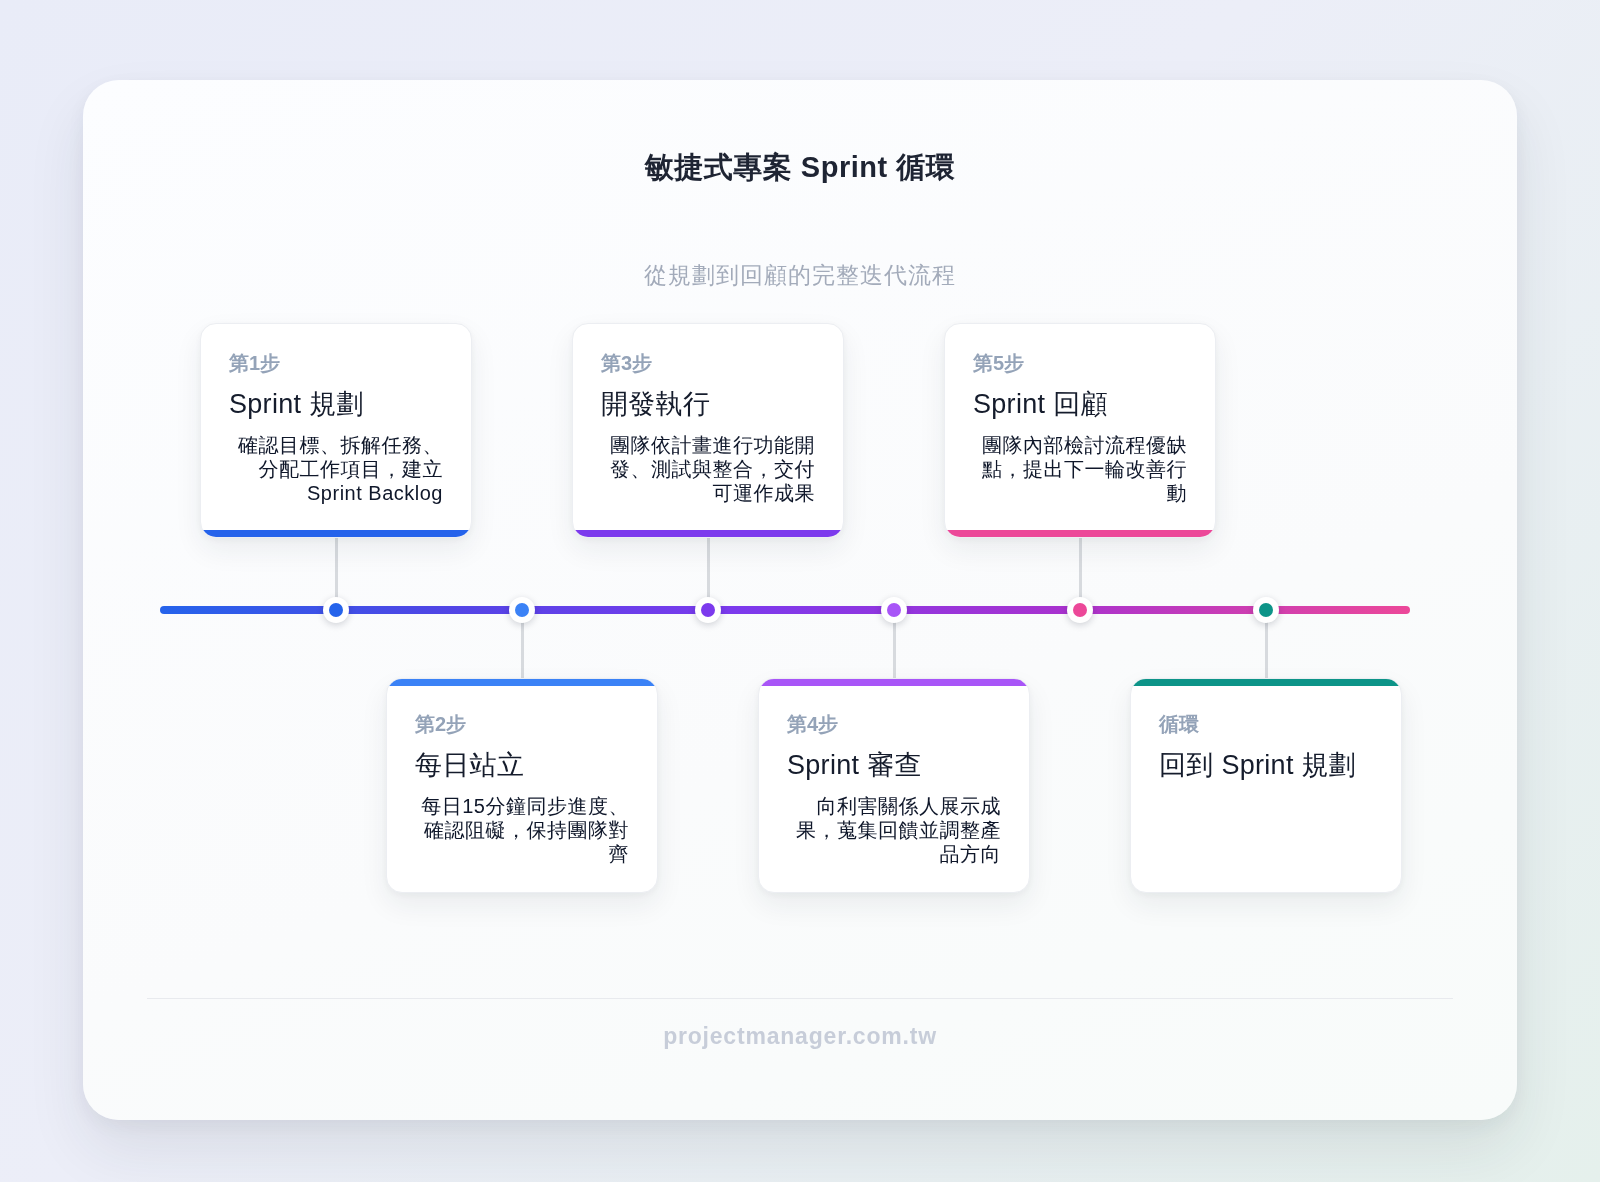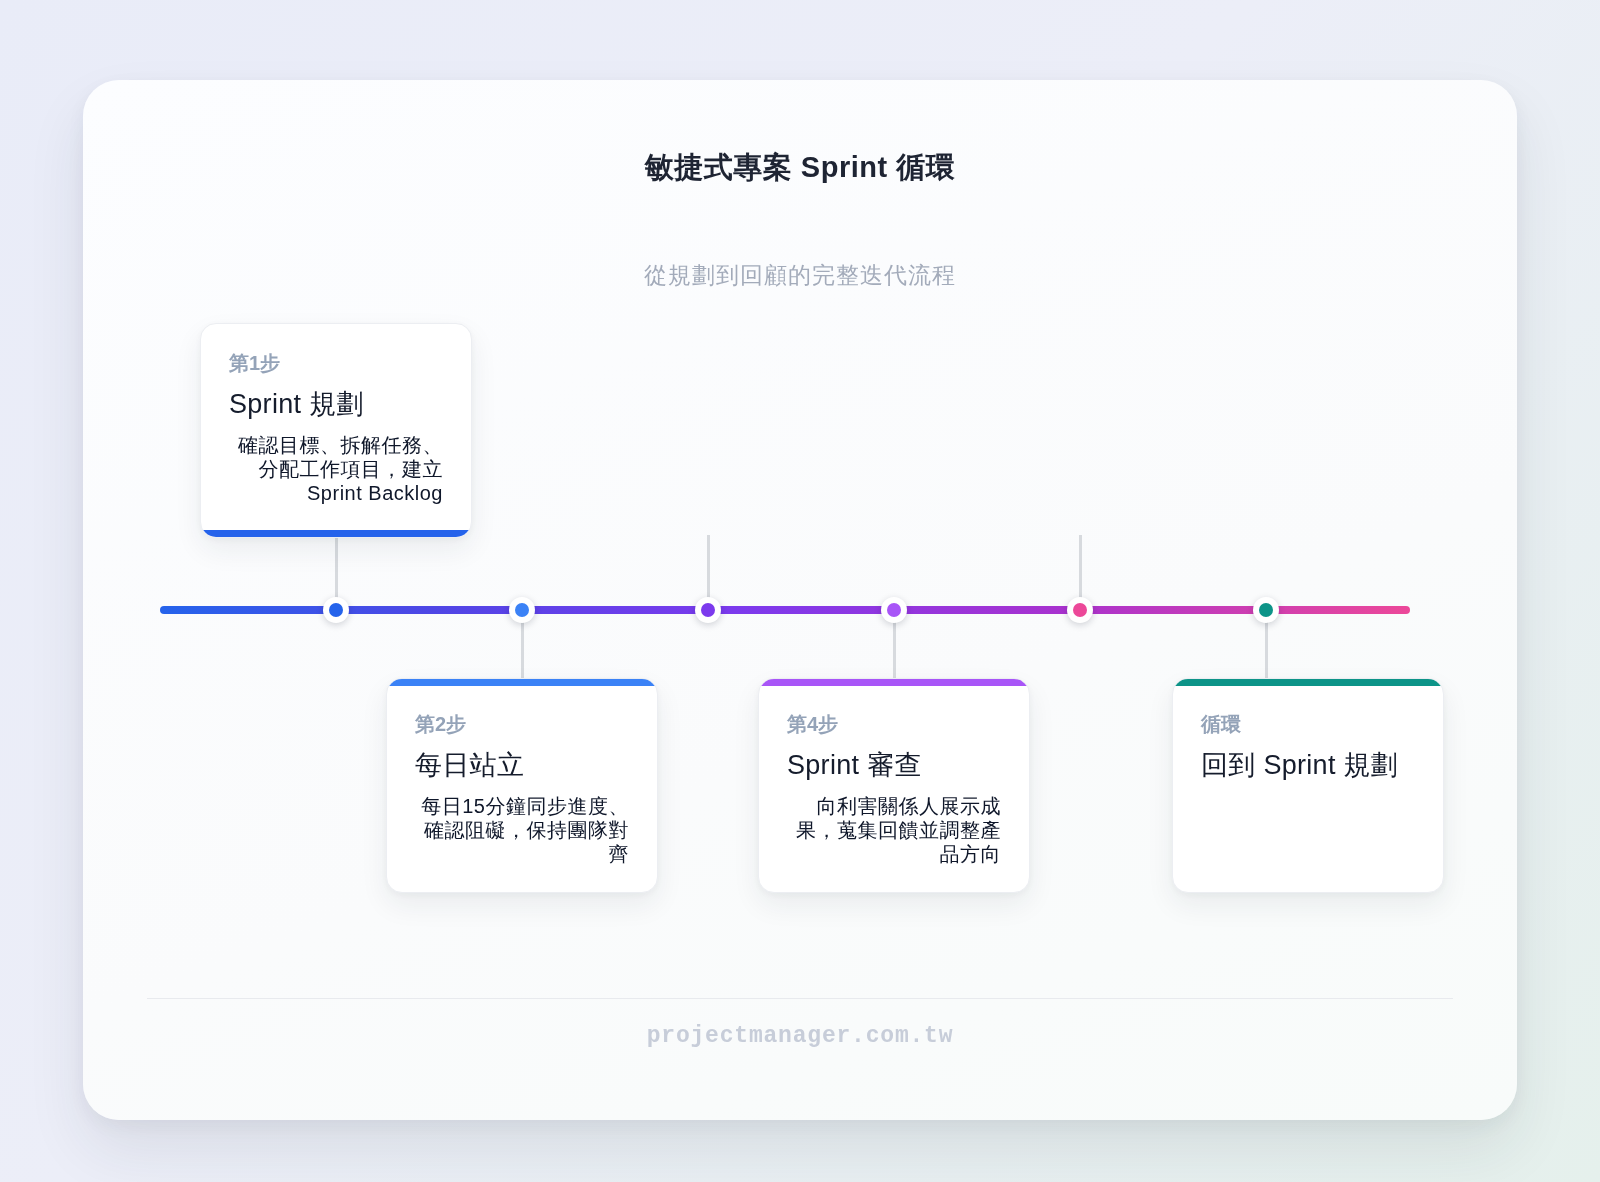--- a/index.html
+++ b/index.html
@@ -94,21 +94,21 @@
   .step-desc {
     font-size: 20px; color: #0f172a;
     line-height: 24px; letter-spacing: 0.5px; text-align: right;
   }
   
   .card-1 { left: 117px; top: 243px; }
   .card-3 { left: 489px; top: 243px; }
   .card-5 { left: 861px; top: 243px; }
   .card-2 { left: 303px; top: 598px; }
   .card-4 { left: 675px; top: 598px; }
-  .card-6 { left: 1089px; top: 598px; }
+  .card-6 { left: 1047px; top: 598px; }
   .conn-1 { left: 252px; }
   .conn-3 { left: 624px; }
   .conn-5 { left: 996px; }
   .conn-2 { left: 438px; }
   .conn-4 { left: 810px; }
   .conn-6 { left: 1182px; }
   .dot-1 { left: 253px; }
   .dot-2 { left: 439px; }
   .dot-3 { left: 625px; }
   .dot-4 { left: 811px; }
@@ -119,21 +119,21 @@
     position: absolute;
     left: 64px; top: 918px;
     width: 1306px; height: 1px;
     background: #e8eaee;
   }
   .footer-brand {
     position: absolute;
     left: 0; top: 943px; width: 100%;
     text-align: center;
     font-size: 23px; font-weight: 700;
-    color: #c7cdd9; letter-spacing: 0.8px; font-family: Liberation Mono, monospace;
+    color: #c7cdd9; letter-spacing: 0.8px;
   }
 </style>
 </head>
 <body>
 
 <div class="main-card">
 
   <div class="header">
     <div class="page-title">敏捷式專案 Sprint 循環</div>
     <div class="page-subtitle">從規劃到回顧的完整迭代流程</div>
@@ -173,28 +173,40 @@
     <div class="accent"></div>
   </div>
 
   <div class="step-card pos-bottom card-2" style="--accent: #3b82f6;">
     <div class="step-label">第2步</div>
     <div class="step-title">每日站立</div>
     <div class="step-desc">每日15分鐘同步進度、確認阻礙，保持團隊對齊</div>
     <div class="accent"></div>
   </div>
 
+  <div class="step-card pos-top card-3" style="--accent: #7c3aed;">
+    <div class="step-label">第3步</div>
+    <div class="step-title">開發執行</div>
+    <div class="step-desc">團隊依計畫進行功能開發、測試與整合，交付可運作成果</div>
+    <div class="accent"></div>
+  </div>
 
   <div class="step-card pos-bottom card-4" style="--accent: #a855f7;">
     <div class="step-label">第4步</div>
     <div class="step-title">Sprint 審查</div>
     <div class="step-desc">向利害關係人展示成果，蒐集回饋並調整產品方向</div>
     <div class="accent"></div>
   </div>
 
+  <div class="step-card pos-top card-5" style="--accent: #ec4899;">
+    <div class="step-label">第5步</div>
+    <div class="step-title">Sprint 回顧</div>
+    <div class="step-desc">團隊內部檢討流程優缺點，提出下一輪改善行動</div>
+    <div class="accent"></div>
+  </div>
 
   <div class="step-card pos-bottom card-6" style="--accent: #0d9488;">
     <div class="step-label">循環</div>
     <div class="step-title">回到 Sprint 規劃</div>
     <div class="accent"></div>
   </div>
 
   <div class="footer-divider"></div>
   <div class="footer-brand">projectmanager.com.tw</div>
 

